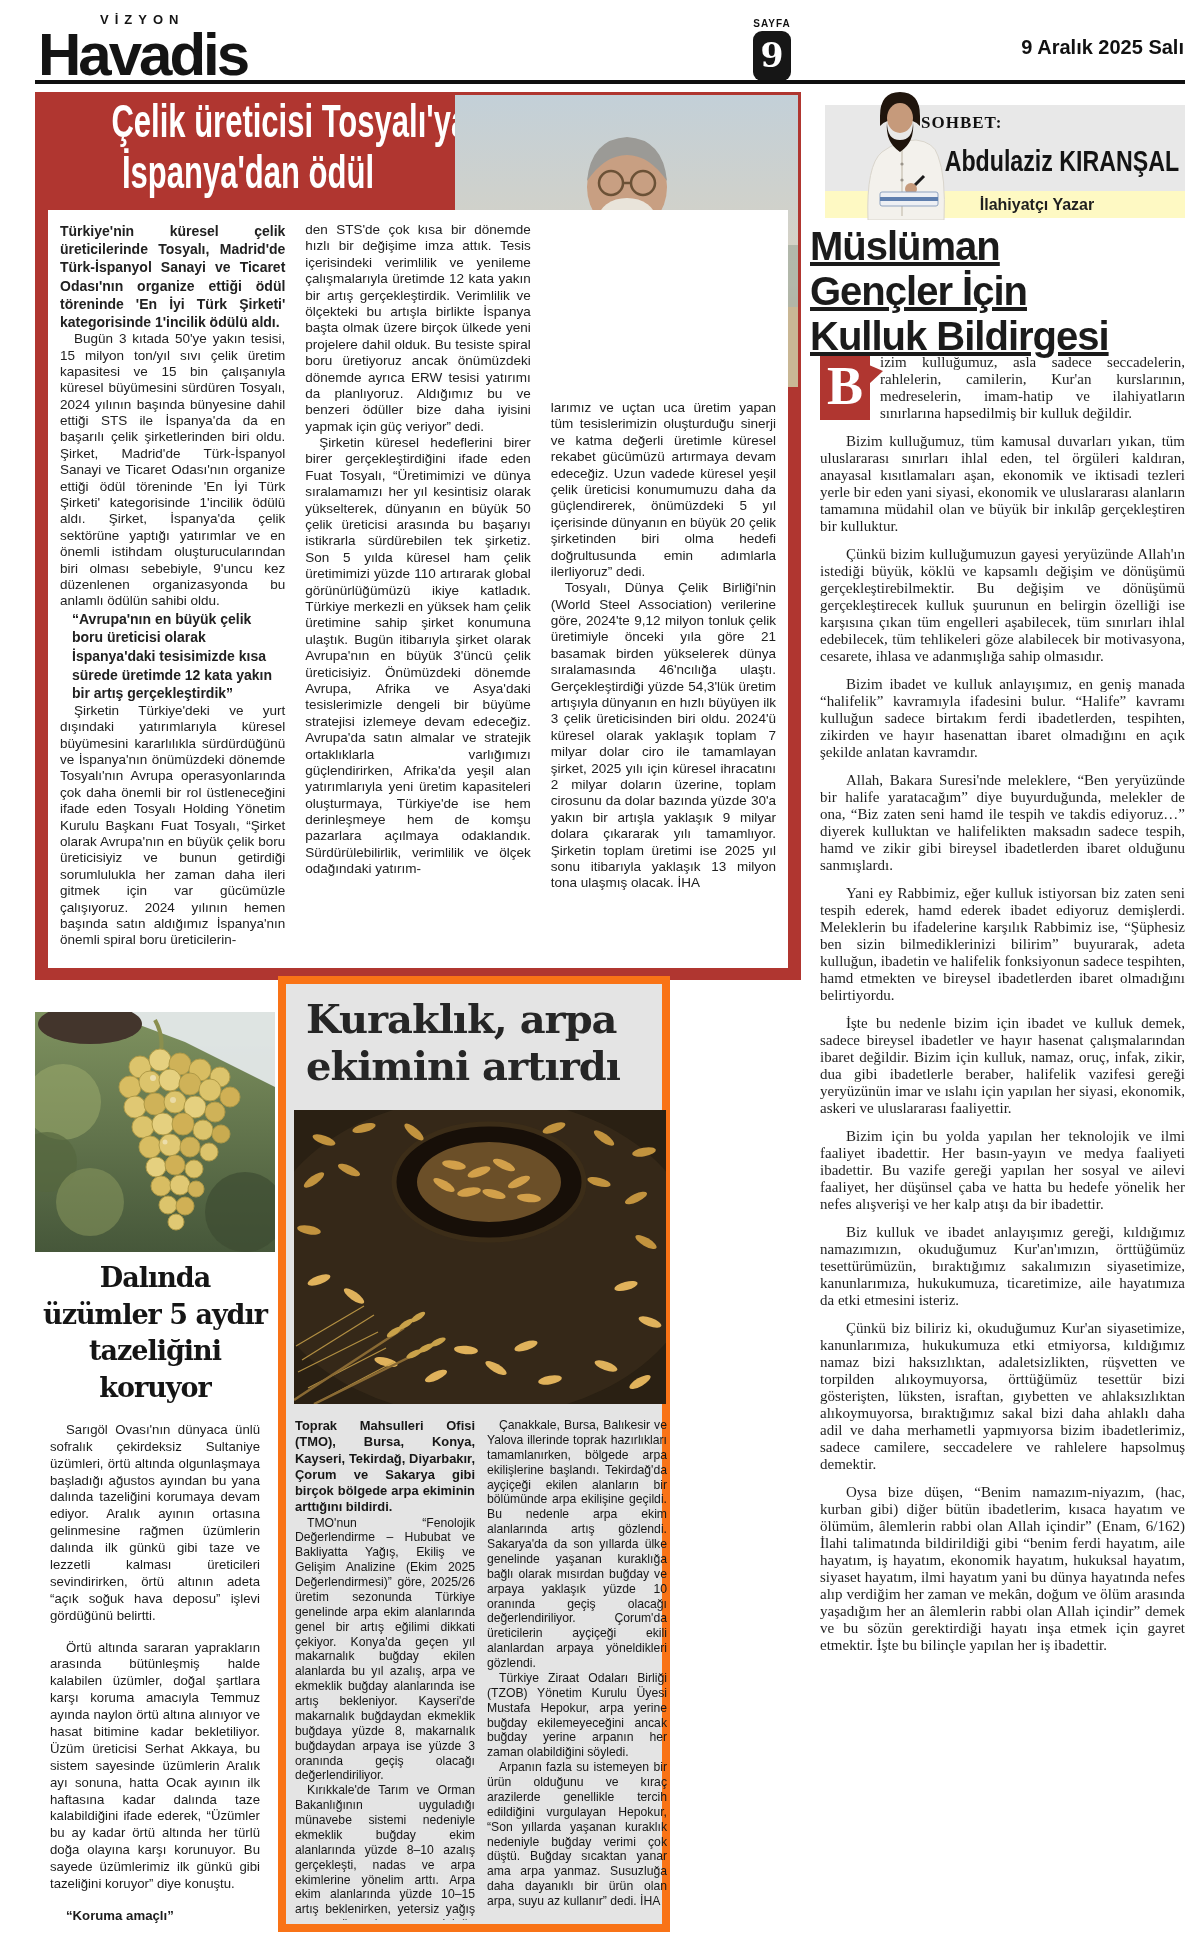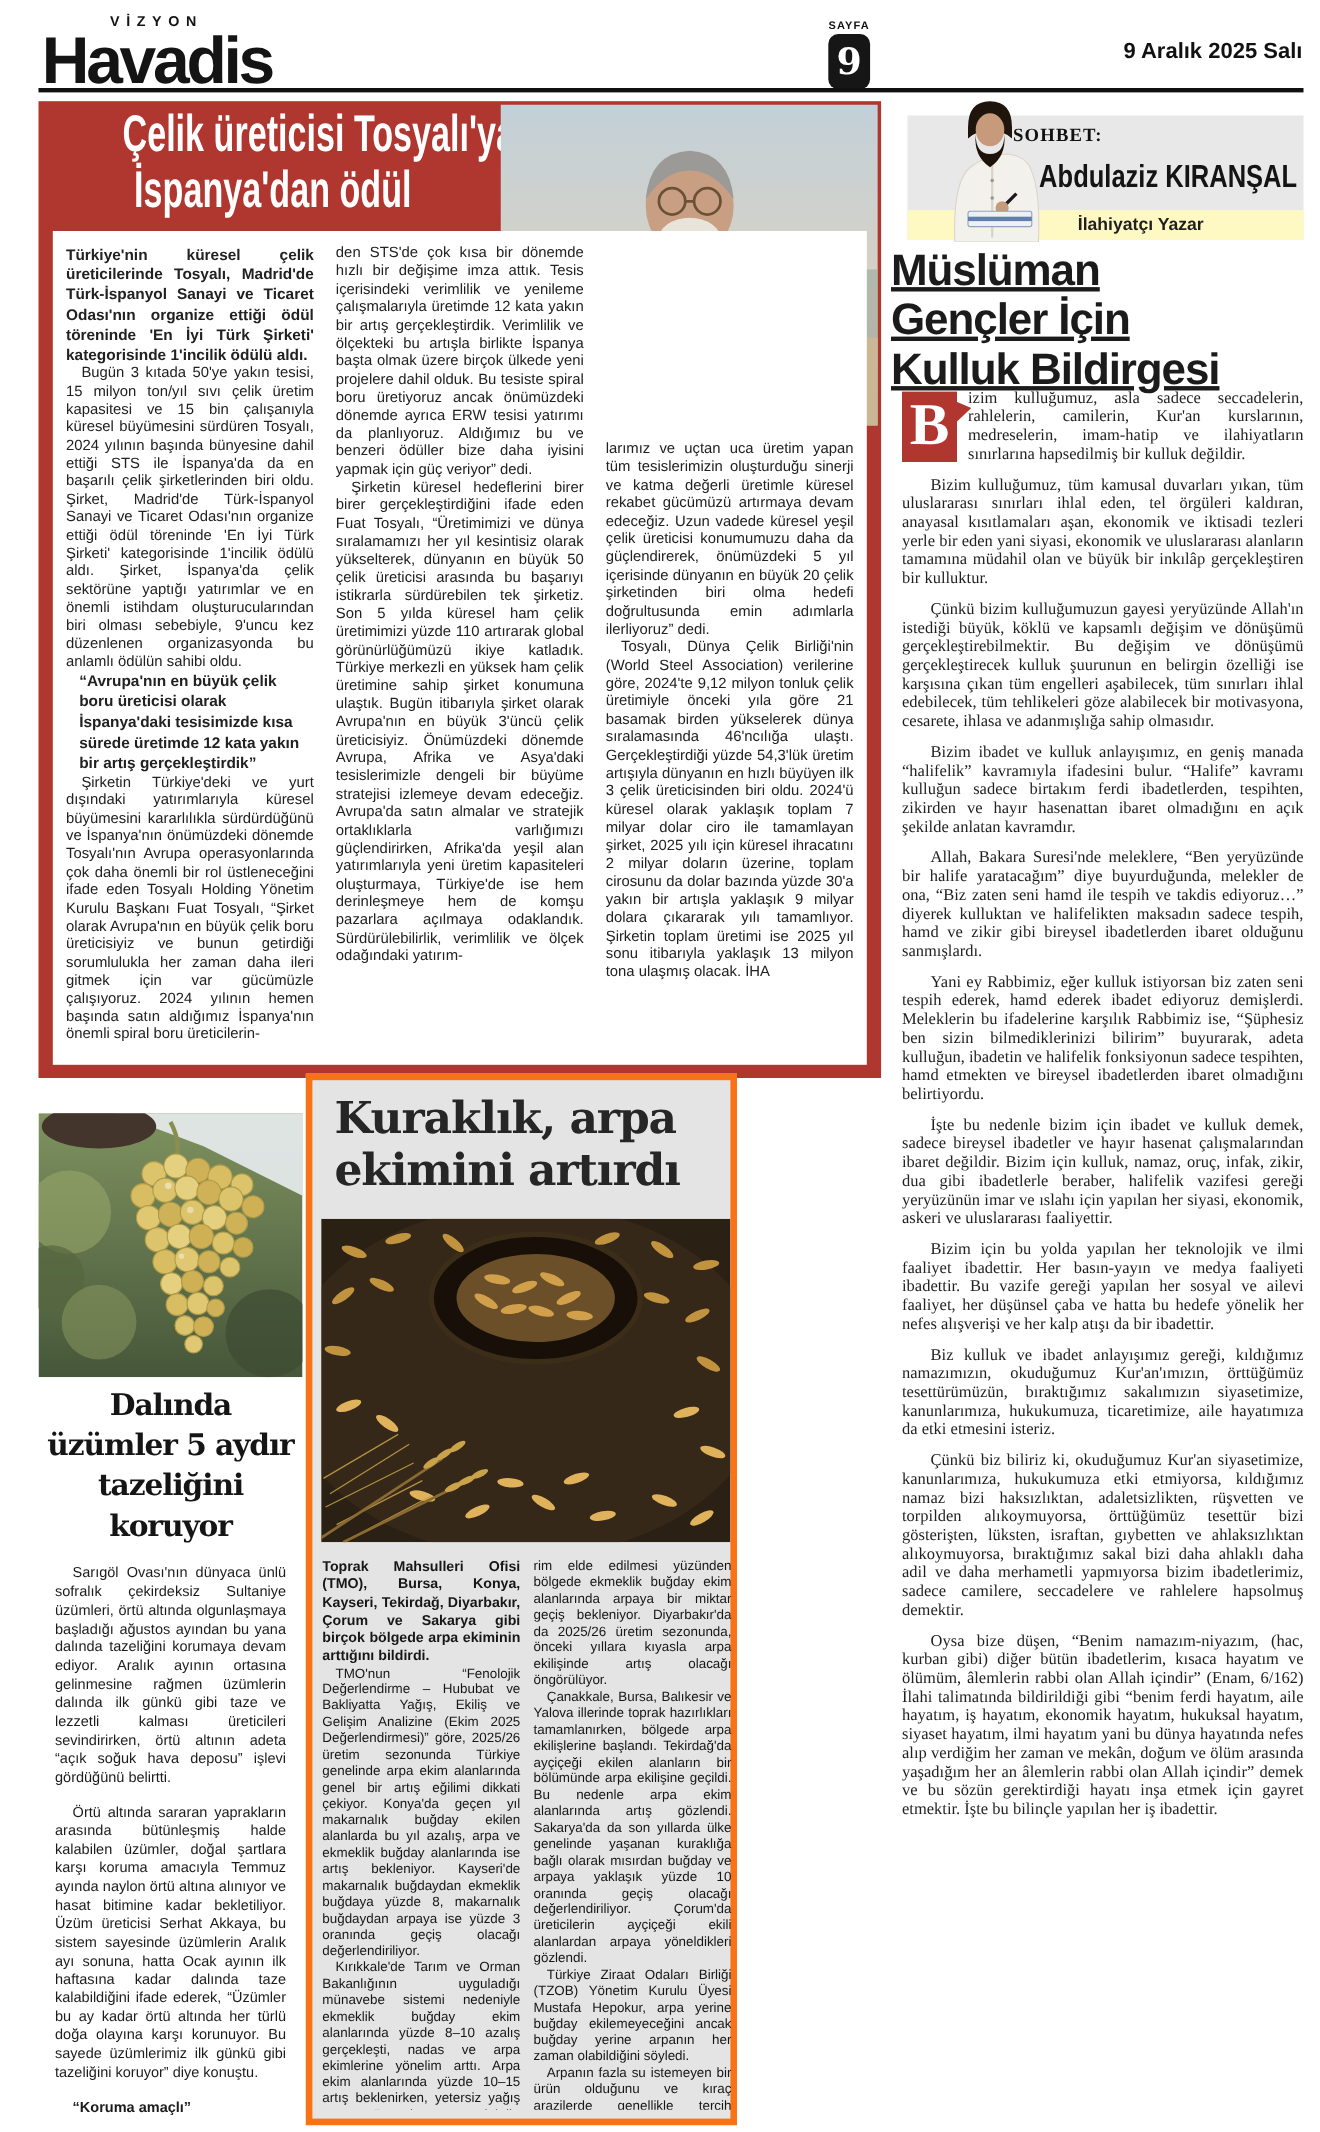--- a/index.html
+++ b/index.html
@@ -62,21 +62,21 @@
   .grapes-photo{width:240px;height:240px;}
   .grapes-photo svg{width:100%;height:100%;display:block;}
   .grapes-head{margin-top:8px;text-align:center;font-family:"DejaVu Serif",serif;font-weight:bold;
        font-size:27px;line-height:1.36;color:#151515;letter-spacing:-1px;}
   .grapes-body{margin-top:10px;font-size:13.2px;line-height:1.28;text-align:justify;color:#1c1c1c;}
   .grapes-body p{margin:15px;text-indent:16px;}
   .grapes-sub{font-weight:bold;}
 
   
   .barley{position:absolute;left:278px;top:976px;width:392px;height:956px;background:#e4e4e4;
-       border:6px solid #f97316;}
+       border:8px solid #f97316;}
   .barley-head{padding:12px 8px 0 20px;font-family:"DejaVu Serif",serif;font-weight:bold;
        font-size:40px;line-height:1.17;color:#262626;letter-spacing:-1px;}
   .barley-photo{position:absolute;left:8px;top:126px;width:372px;height:294px;}
   .barley-photo svg{width:100%;height:100%;display:block;}
   .barley-cols{position:absolute;left:9px;top:434px;width:372px;height:502px;display:flex;gap:12px;overflow:hidden;}
   .barley-col{flex:1;font-size:12.2px;line-height:1.22;text-align:justify;color:#161616;}
   .barley-col p{margin:0;text-indent:12px;}
   .barley-lead{font-weight:bold;font-size:12.9px;line-height:1.26;text-indent:0 !important;}
 </style>
 </head>
@@ -347,19 +347,18 @@
     </svg>
   </div>
   <div class="barley-cols" data-name="barley-body">
     <div class="barley-col" data-name="barley-column-1">
       <p class="barley-lead" data-name="barley-lead">Toprak Mahsulleri Ofisi (TMO), Bursa, Konya, Kayseri, Tekirdağ, Diyarbakır, Çorum ve Sakarya gibi birçok bölgede arpa ekiminin arttığını bildirdi.</p>
       <p data-name="barley-paragraph">TMO'nun “Fenolojik Değerlendirme – Hububat ve Bakliyatta Yağış, Ekiliş ve Gelişim Analizine (Ekim 2025 Değerlendirmesi)” göre, 2025/26 üretim sezonunda Türkiye genelinde arpa ekim alanlarında genel bir artış eğilimi dikkati çekiyor. Konya'da geçen yıl makarnalık buğday ekilen alanlarda bu yıl azalış, arpa ve ekmeklik buğday alanlarında ise artış bekleniyor. Kayseri'de makarnalık buğdaydan ekmeklik buğdaya yüzde 8, makarnalık buğdaydan arpaya ise yüzde 3 oranında geçiş olacağı değerlendiriliyor.</p>
       <p data-name="barley-paragraph">Kırıkkale'de Tarım ve Orman Bakanlığının uyguladığı münavebe sistemi nedeniyle ekmeklik buğday ekim alanlarında yüzde 8–10 azalış gerçekleşti, nadas ve arpa ekimlerine yönelim arttı. Arpa ekim alanlarında yüzde 10–15 artış beklenirken, yetersiz yağış ve münavebe zorunluluğu nedeniyle nadas alanlarının yüzde 5–10 oranında artacağı tahmin ediliyor.</p>
 
     </div>
     <div class="barley-col" data-name="barley-column-2">
-      <p style="text-indent:0" data-name="barley-paragraph">rim elde edilmesi yüzünden bölgede ekmeklik buğday ekim alanlarında arpaya bir miktar geçiş bekleniyor. Diyarbakır'da da 2025/26 üretim sezonunda, önceki yıllara kıyasla arpa ekilişinde artış olacağı öngörülüyor.</p>
       <p data-name="barley-paragraph">Çanakkale, Bursa, Balıkesir ve Yalova illerinde toprak hazırlıkları tamamlanırken, bölgede arpa ekilişlerine başlandı. Tekirdağ'da ayçiçeği ekilen alanların bir bölümünde arpa ekilişine geçildi. Bu nedenle arpa ekim alanlarında artış gözlendi. Sakarya'da da son yıllarda ülke genelinde yaşanan kuraklığa bağlı olarak mısırdan buğday ve arpaya yaklaşık yüzde 10 oranında geçiş olacağı değerlendiriliyor. Çorum'da üreticilerin ayçiçeği ekili alanlardan arpaya yöneldikleri gözlendi.</p>
       <p data-name="barley-paragraph">Türkiye Ziraat Odaları Birliği (TZOB) Yönetim Kurulu Üyesi Mustafa Hepokur, arpa yerine buğday ekilemeyeceğini ancak buğday yerine arpanın her zaman olabildiğini söyledi.</p>
       <p data-name="barley-paragraph">Arpanın fazla su istemeyen bir ürün olduğunu ve kıraç arazilerde genellikle tercih edildiğini vurgulayan Hepokur, “Son yıllarda yaşanan kuraklık nedeniyle buğday verimi çok düştü. Buğday sıcaktan yanar ama arpa yanmaz. Susuzluğa daha dayanıklı bir ürün olan arpa, suyu az kullanır” dedi. İHA</p>
     </div>
   </div>
 </section>
 
 </body></html>

